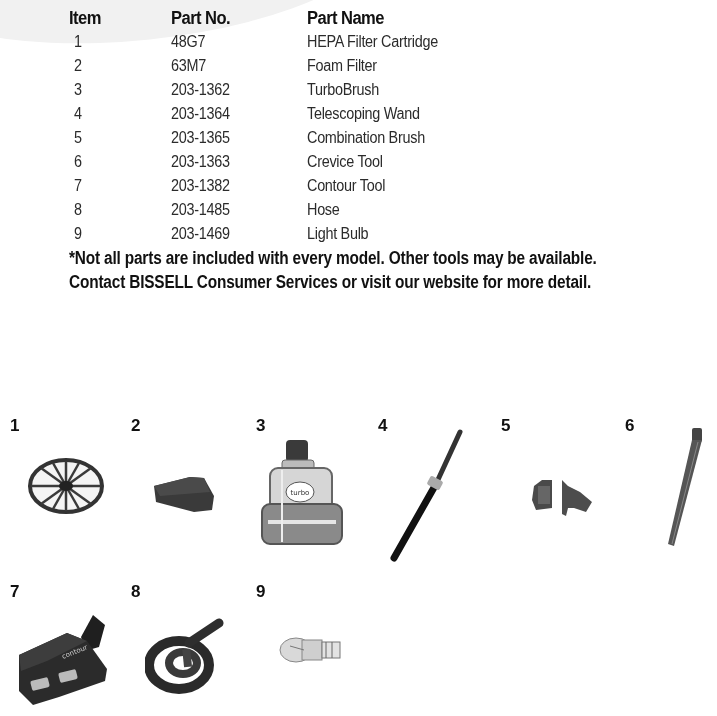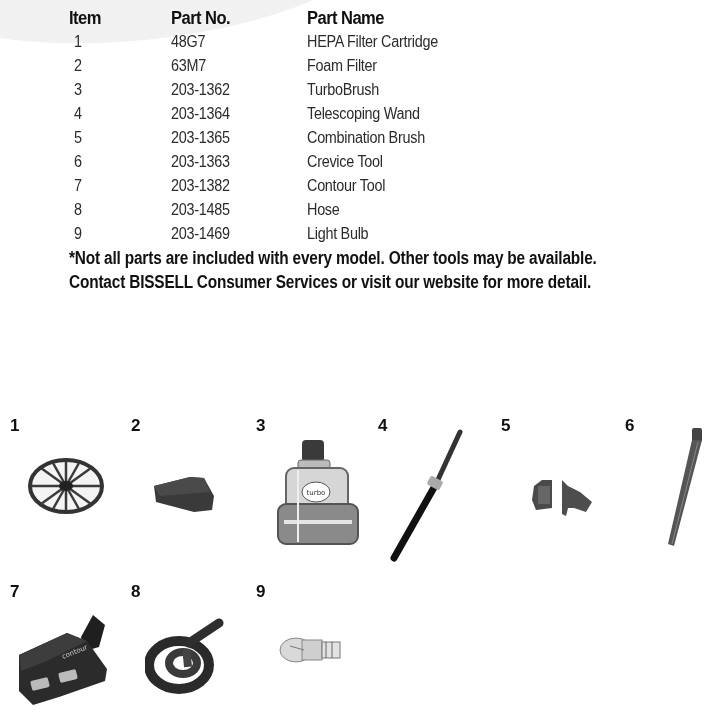--- a/index.html
+++ b/index.html
@@ -109,21 +109,21 @@
 
 <span class="num" style="left:131px;top:416px">2</span>
 <div class="part" style="left:152px;top:474px">
   <svg width="64" height="40" viewBox="0 0 64 40">
     <polygon points="2,12 38,3 52,4 62,22 60,36 42,38 4,28" fill="#3a3a3a"></polygon>
     <polygon points="2,12 38,3 52,4 58,18 8,22" fill="#4a4a4a"></polygon>
   </svg>
 </div>
 
 <span class="num" style="left:256px;top:416px">3</span>
-<div class="part" style="left:276px;top:440px">
+<div class="part" style="left:260px;top:440px">
   <svg width="84" height="106" viewBox="0 0 84 106">
     <rect x="26" y="0" width="22" height="22" rx="4" fill="#3a3a3a"></rect>
     <rect x="22" y="20" width="32" height="12" rx="3" fill="#bbb" stroke="#666"></rect>
     <rect x="10" y="28" width="62" height="44" rx="8" fill="#d6d6d6" stroke="#666" stroke-width="2"></rect>
     <ellipse cx="40" cy="52" rx="14" ry="10" fill="#fff" stroke="#555"></ellipse>
     <text x="40" y="55" font-size="7" text-anchor="middle" fill="#333" font-family="DejaVu Sans, sans-serif">turbo</text>
     <rect x="2" y="64" width="80" height="40" rx="8" fill="#8a8a8a" stroke="#555" stroke-width="2"></rect>
     <rect x="8" y="80" width="68" height="4" fill="#e5e5e5"></rect>
     <line x1="22" y1="30" x2="22" y2="102" stroke="#eee" stroke-width="2"></line>
   </svg>

